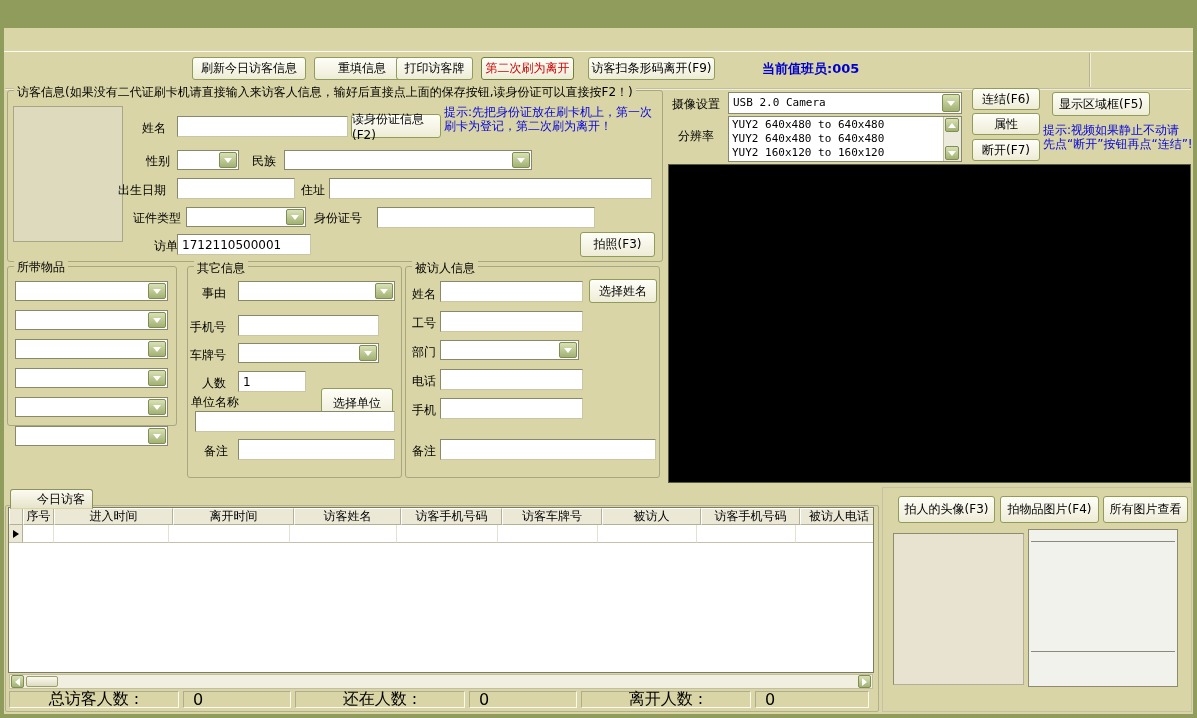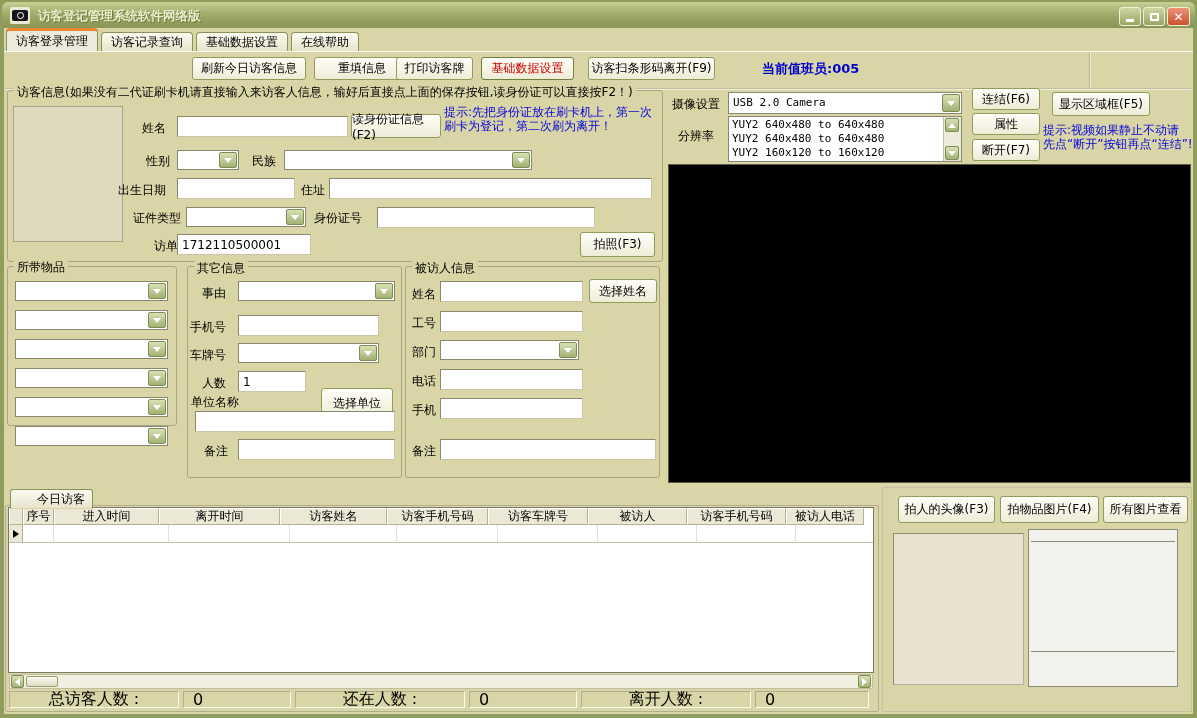--- a/index.html
+++ b/index.html
@@ -79,52 +79,29 @@
   .headshot-panel{position:absolute;left:893px;top:533px;width:131px;height:152px;background:#e7e3d0;
     border:1px solid #b3b09a;border-top-color:#8d8b72;border-left-color:#8d8b72;box-sizing:border-box;}
   .itemlist-panel{position:absolute;left:1028px;top:529px;width:150px;height:158px;background:#f2f2ed;border:1px solid #8d8b72;box-sizing:border-box;}
   .panel-line{position:absolute;left:2px;right:2px;height:1px;background:#8c8a7c;}
 </style>
 </head>
 <body>
 
 <div id="app">
 
-  <div class="titlebar">
-    <span class="cam-wrap">
-      <span class="cam-body">
-          <span class="cam-lens"></span>
-        </span>
-    </span>
-    <span class="title-text">访客登记管理系统软件网络版</span>
-    <span class="winbtn btn-minmax" style="left:1117px;">
-        <span class="glyph-min"></span>
-      </span>
-    <span class="winbtn btn-minmax" style="left:1141px;">
-        <span class="glyph-max"></span>
-      </span>
-    <span class="winbtn btn-closebg" style="left:1165px;width:23px;">
-        <span class="glyph-x">✕</span>
-      </span>
-  </div>
 
   <div class="client"></div>
   <div class="tabedge"></div>
 
-  <div class="tabstrip" id="menu-tabs">
-      <div class="tab active">访客登录管理</div>
-      <div class="tab">访客记录查询</div>
-      <div class="tab">基础数据设置</div>
-      <div class="tab">在线帮助</div>
-    </div>
 
   <div class="btn" style="left:192px;top:57px;width:114px;height:23px;">刷新今日访客信息</div>
   <div class="btn" style="left:314px;top:57px;width:96px;height:23px;">重填信息</div>
   <div class="btn" style="left:396px;top:57px;width:77px;height:23px;">打印访客牌</div>
-  <div class="btn red" style="left:481px;top:57px;width:93px;height:23px;">基础数据设置</div>
+  <div class="btn red" style="left:481px;top:57px;width:93px;height:23px;">第二次刷为离开</div>
   <div class="btn" style="left:588px;top:57px;width:127px;height:23px;">访客扫条形码离开(F9)</div>
   <div class="duty" style="left:762px;top:60px;">当前值班员:005</div>
   <div class="vline-tb"></div>
   <div class="hline88"></div>
 
   <div class="group" style="left:7px;top:90px;width:656px;height:172px;"></div>
   <div class="group-title" style="left:14px;top:84px;">访客信息(如果没有二代证刷卡机请直接输入来访客人信息，输好后直接点上面的保存按钮,读身份证可以直接按F2！)</div>
   <div class="photo-placeholder"></div>
 
   <div class="lbl" style="left:142px;top:120px;">姓名</div>
@@ -277,21 +254,21 @@
   <div class="lbl" style="left:412px;top:443px;">备注</div>
   <input class="field" style="left: 440px; top: 439px; width: 216px; height: 21px;">
 
   <div class="todayframe"></div>
   <div class="todaytab">今日访客</div>
 
   <div class="grid">
     <div class="gridhead" id="grid-header">
       <div class="th sel"></div>
     <div class="th" style="width: 31px;">序号</div>
-        <div class="th" style="width: 105px;">进入时间</div>
+        <div class="th" style="width: 119px;">进入时间</div>
         <div class="th" style="width: 121px;">离开时间</div>
         <div class="th" style="width: 107px;">访客姓名</div>
         <div class="th" style="width: 101px;">访客手机号码</div>
         <div class="th" style="width: 100px;">访客车牌号</div>
         <div class="th" style="width: 99px;">被访人</div>
         <div class="th" style="width: 99px;">访客手机号码</div>
         <div class="th" style="width: 78px;">被访人电话</div>
       </div>
     <div class="gridrow" id="grid-row">
       <div class="td sel">

